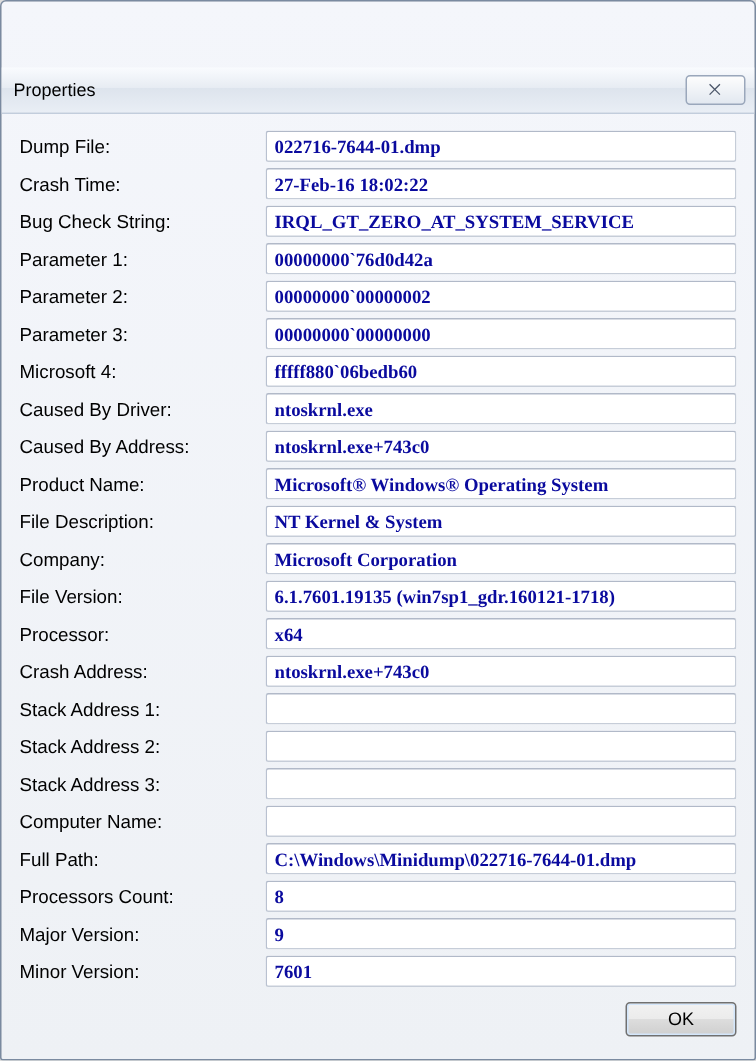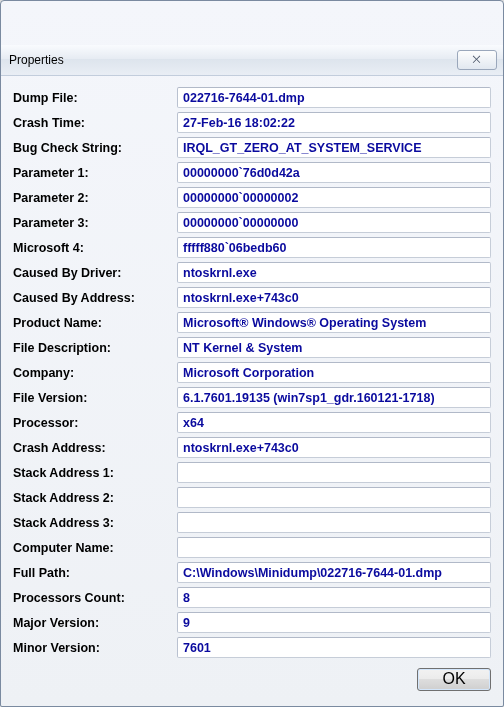--- a/index.html
+++ b/index.html
@@ -59,21 +59,21 @@
     width: 100%;
   }
   .row {
     display: flex;
     align-items: center;
     margin-bottom: 2px;
     height: 23px;
   }
   .label-cell {
     width: 164px;
-    font-weight: bold;
+    font-weight: normal;
     color: #000;
     font-size: 12.5px;
     white-space: nowrap;
     overflow: hidden;
   }
   .value-cell {
     flex: 1;
   }
   .value-field {
     width: 100%;
@@ -81,39 +81,39 @@
     height: 21px;
     padding: 2px 5px 1px 5px;
     background: #ffffff;
     border: 1px solid #c6cdd8;
     border-top-color: #b1b9c8;
     border-left-color: #b9c1d0;
     border-radius: 2px;
     color: #0a0a9e;
     font-weight: bold;
     font-size: 12.5px;
-    font-family: Liberation Sans, sans-serif;
+    font-family: Liberation Serif, serif;
     white-space: nowrap;
     overflow: hidden;
     line-height: 16px;
   }
   .footer {
     height: 42px;
     display: flex;
     align-items: center;
     justify-content: flex-end;
     padding: 0 12px 6px 0;
   }
   .ok-btn {
     width: 74px;
     height: 23px;
     border: 1px solid #707070;
     border-radius: 3px;
     background: linear-gradient(to bottom, #f2f2f2 0%, #ebebeb 49%, #dddddd 50%, #cfcfcf 100%);
-    font-size: 16px;
+    font-size: 12px;
     color: #000;
     cursor: pointer;
     box-shadow: 0 0 0 1px #d3e6fb inset;
   }
 </style>
 </head>
 <body>
 
 <div class="window">
 

